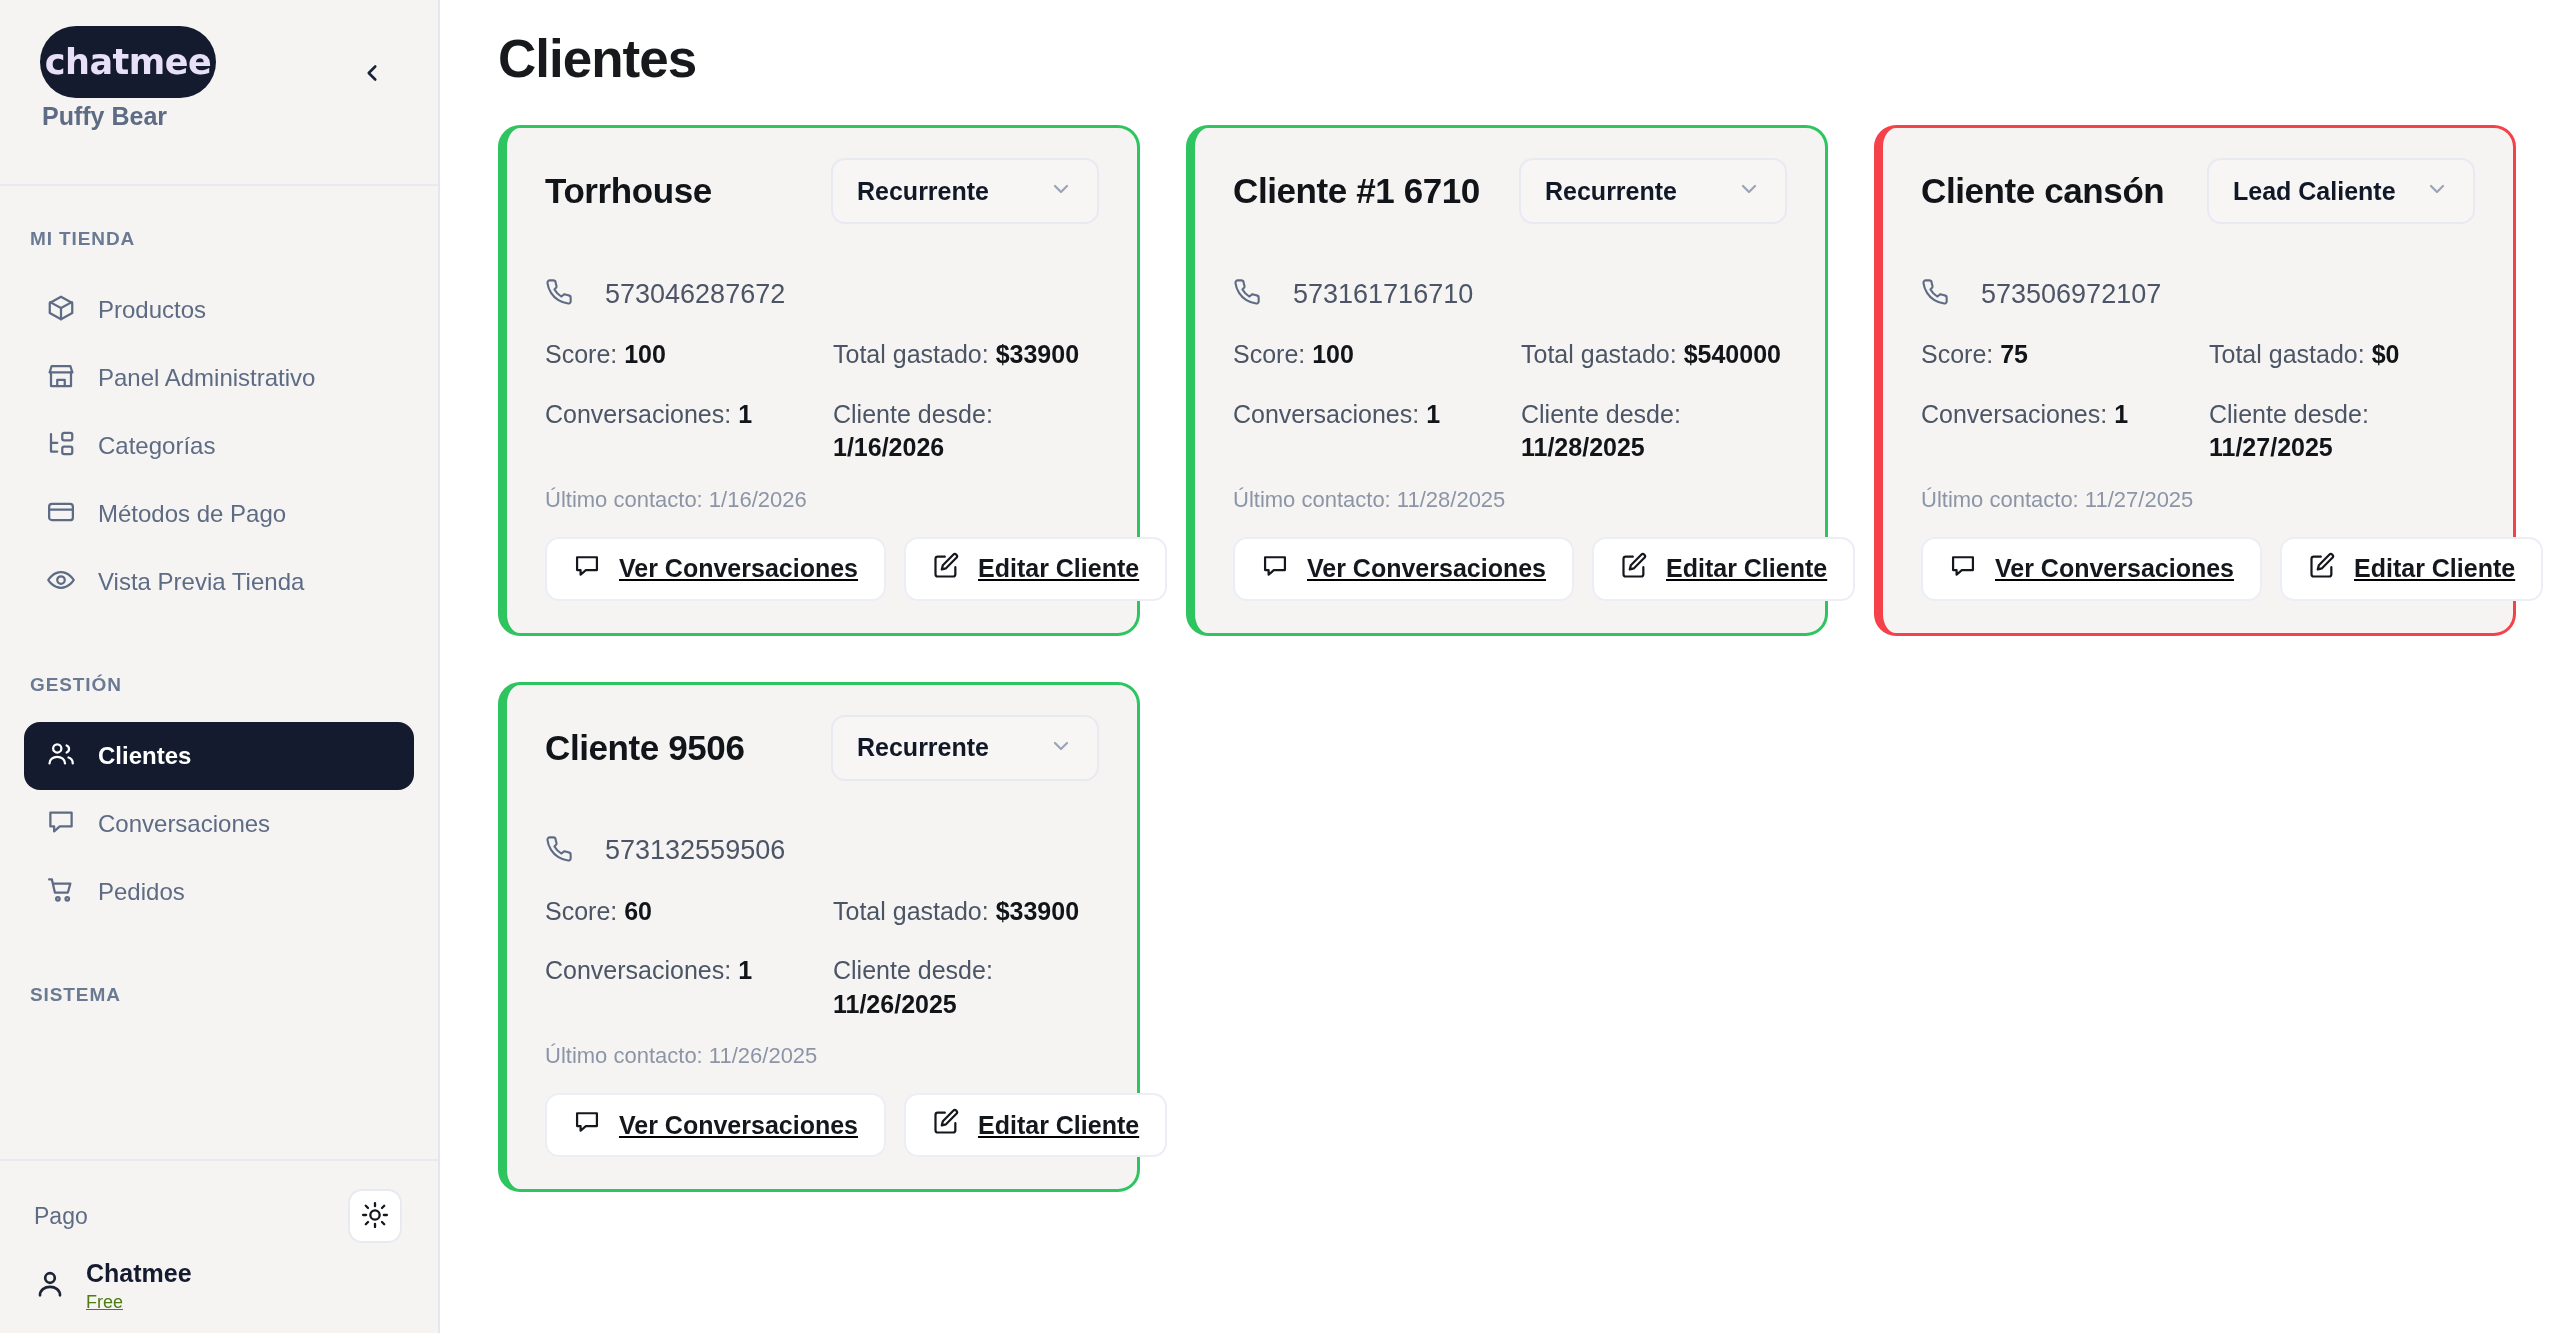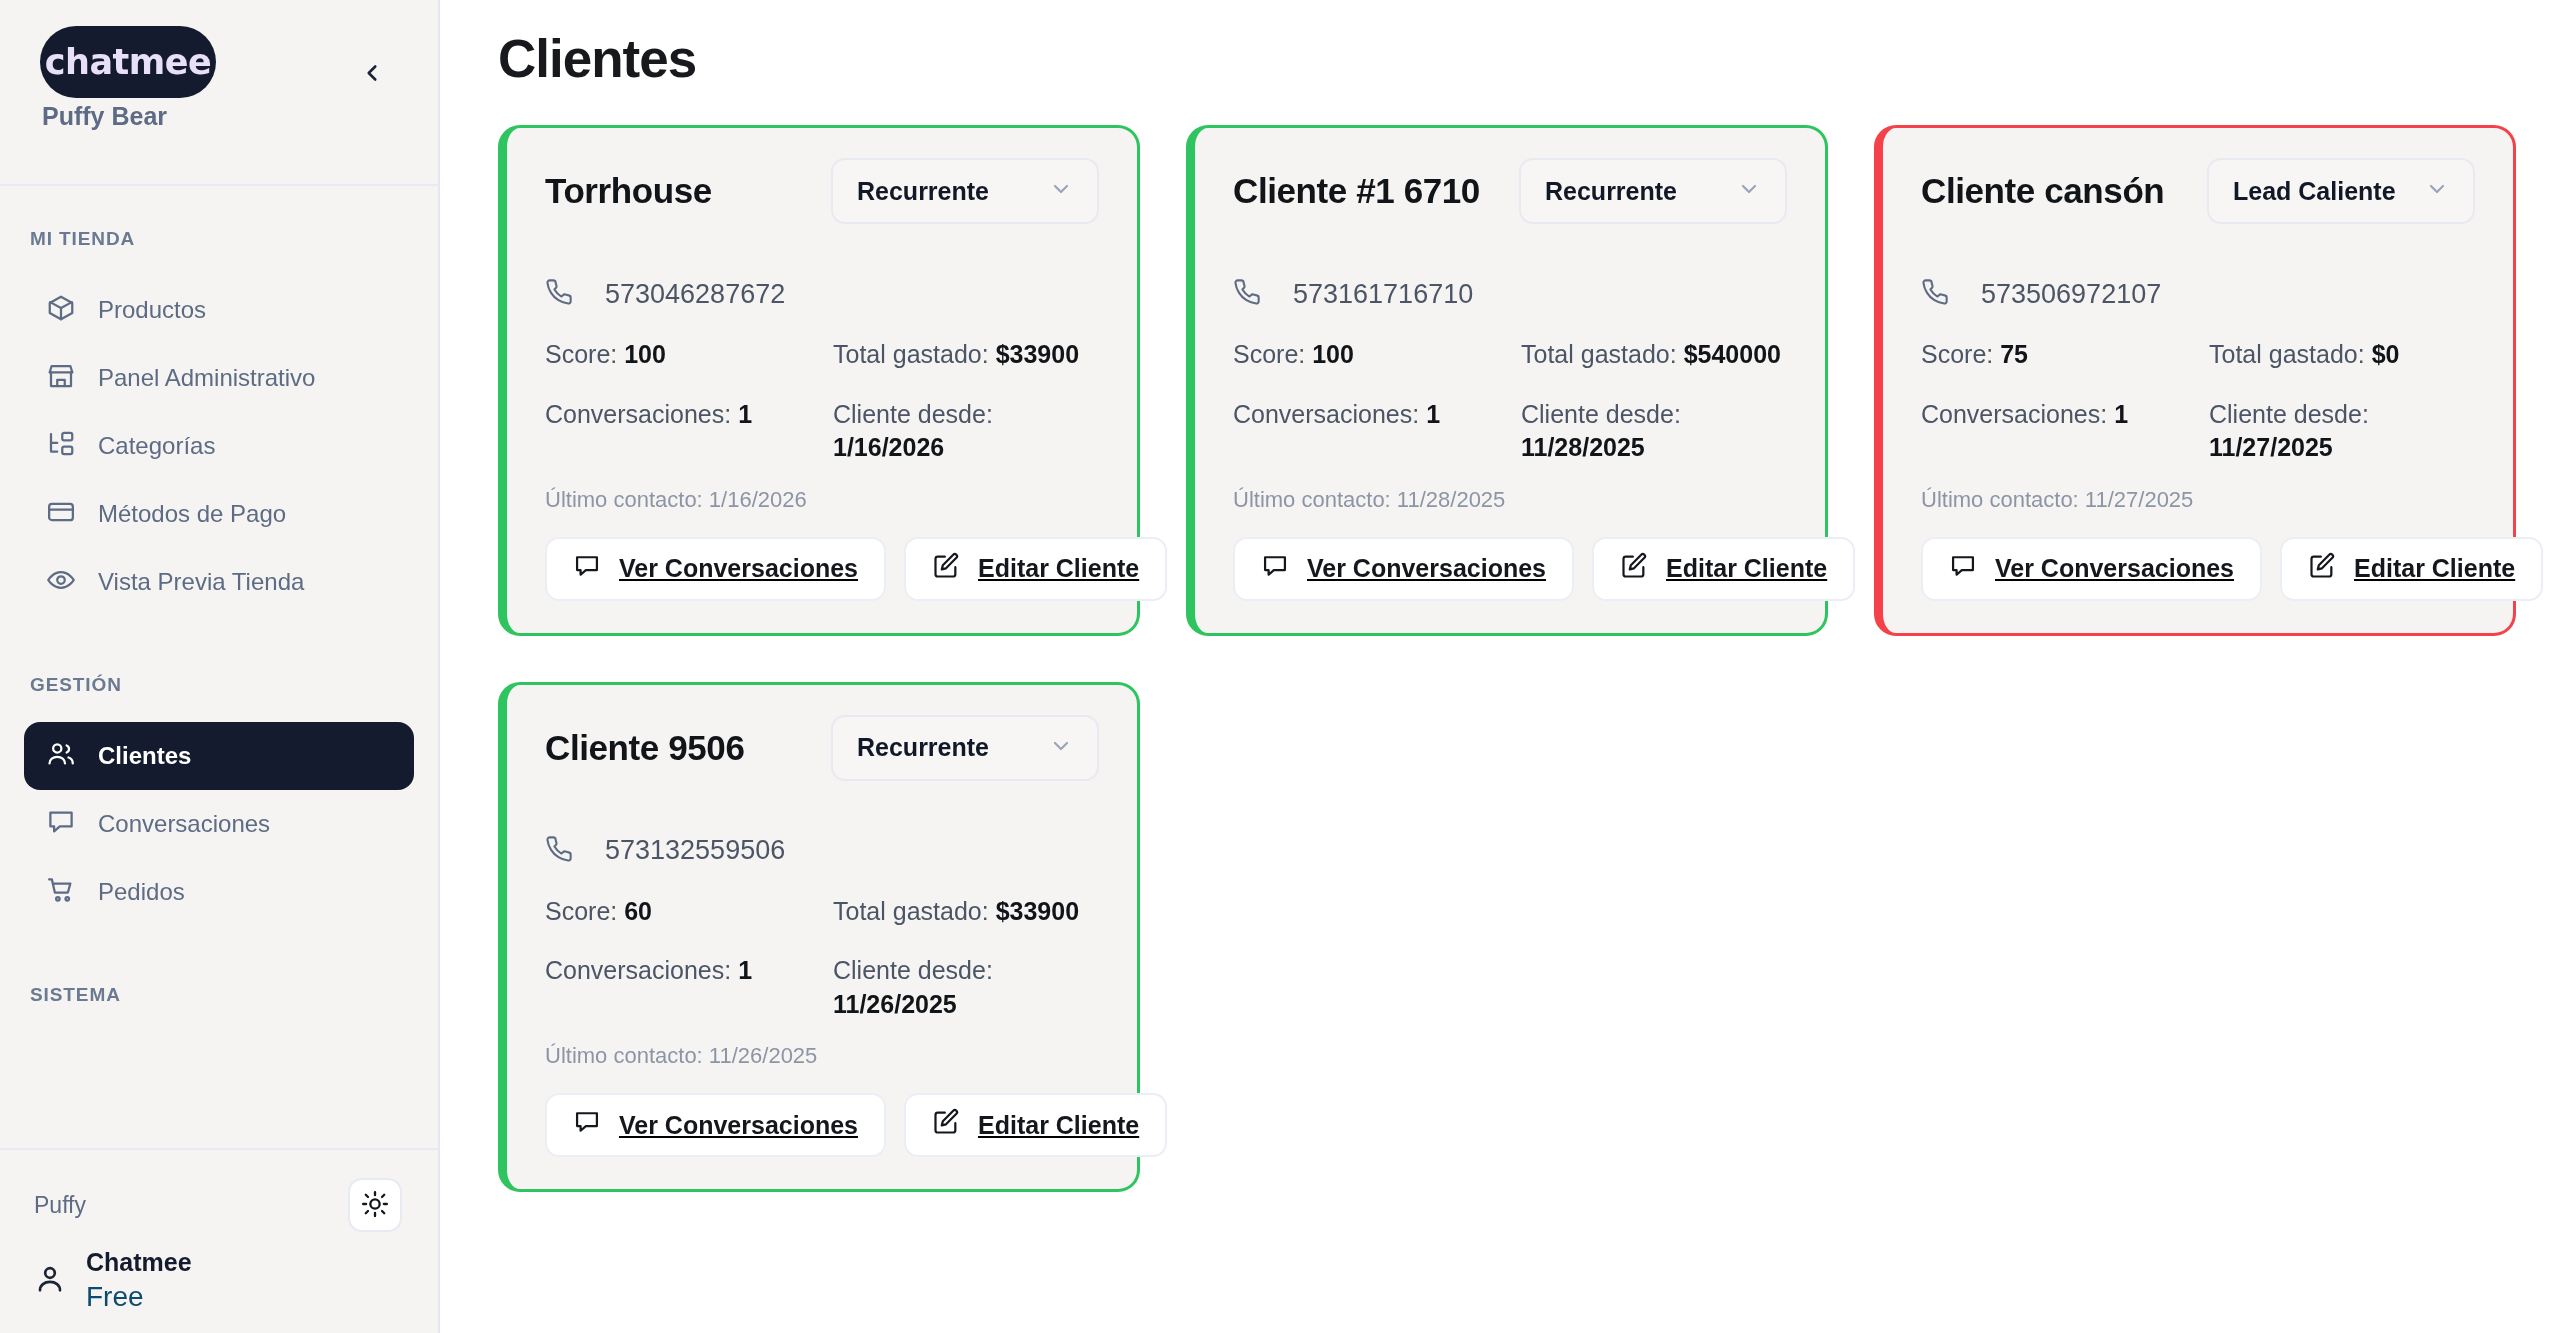--- a/index.html
+++ b/index.html
@@ -79,21 +79,21 @@
     cursor: pointer;
   }
   .theme-toggle svg { width: 28px; height: 28px; }
   .user-row {
     display: flex; align-items: center; gap: 20px;
     padding: 6px 34px 20px 34px;
   }
   .user-row svg { width: 32px; height: 32px; flex: 0 0 32px; color: #1b2436; }
   .user-meta { display: flex; flex-direction: column; gap: 4px; }
   .user-name { font-size: 25px; font-weight: 700; color: #141b2e; }
-  .user-plan { font-size: 28px; color: #0c4a6e; }
+  .user-plan { font-size: 18px; color: #4d7c0f; text-decoration: underline; }
 
   
   .main {
     flex: 1; height: 1333px; background: #ffffff;
     padding: 28px 28px 0 58px; overflow: hidden;
   }
   .page-title {
     font-size: 53px; font-weight: 700; color: #17191c;
     letter-spacing: -1px; margin-bottom: 36px;
   }
@@ -263,21 +263,21 @@
         </span>
         <span class="nav-label">Pedidos</span>
       </div>
 
       <div class="nav-group-label second">SISTEMA</div>
     </div>
 
     <div class="sys-divider"></div>
 
     <div class="theme-row">
-      <span class="theme-label">Puffy</span>
+      <span class="theme-label">Pago</span>
       <button class="theme-toggle">
         <span>
           <svg viewBox="0 0 24 24" fill="none" stroke="#14171c" stroke-width="2" stroke-linecap="round">
               <circle cx="12" cy="12" r="4"></circle>
               <path d="M12 1.8v2.6M12 19.6v2.6M4.1 4.1l1.9 1.9M18 18l1.9 1.9M1.8 12h2.6M19.6 12h2.6M4.1 19.9L6 18M18 6l1.9-1.9"></path>
             </svg>
         </span>
       </button>
     </div>
 

